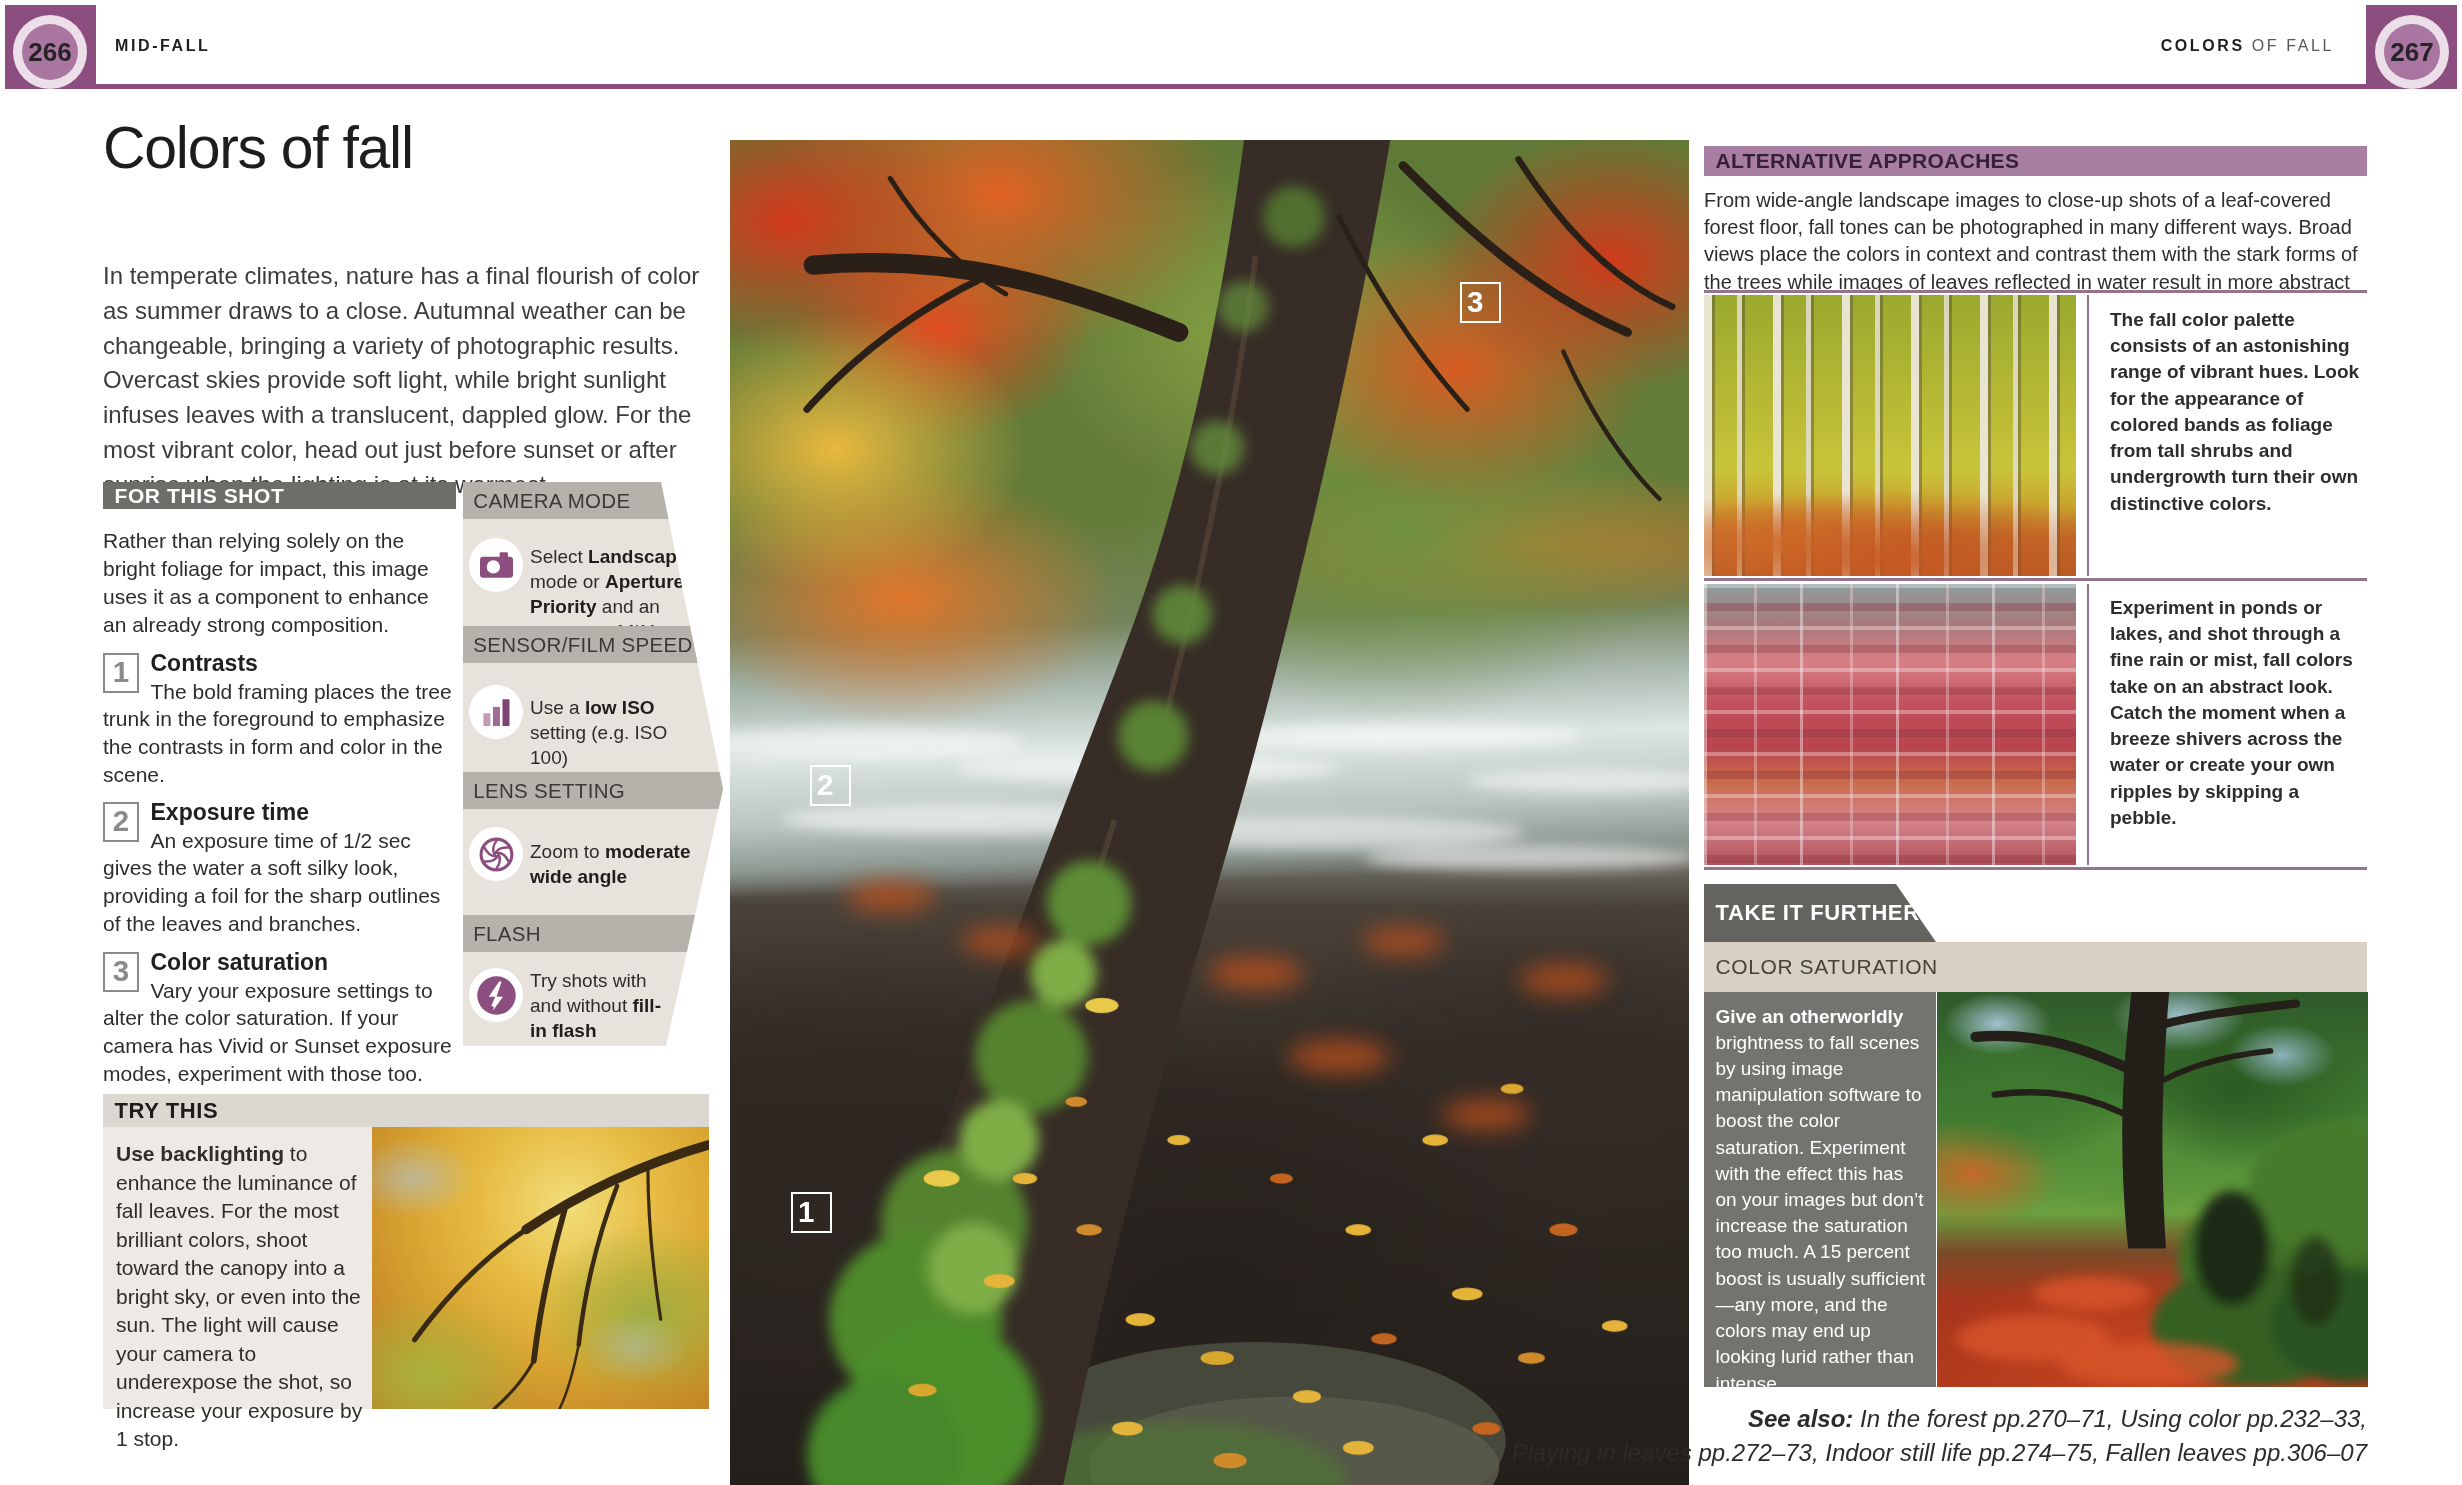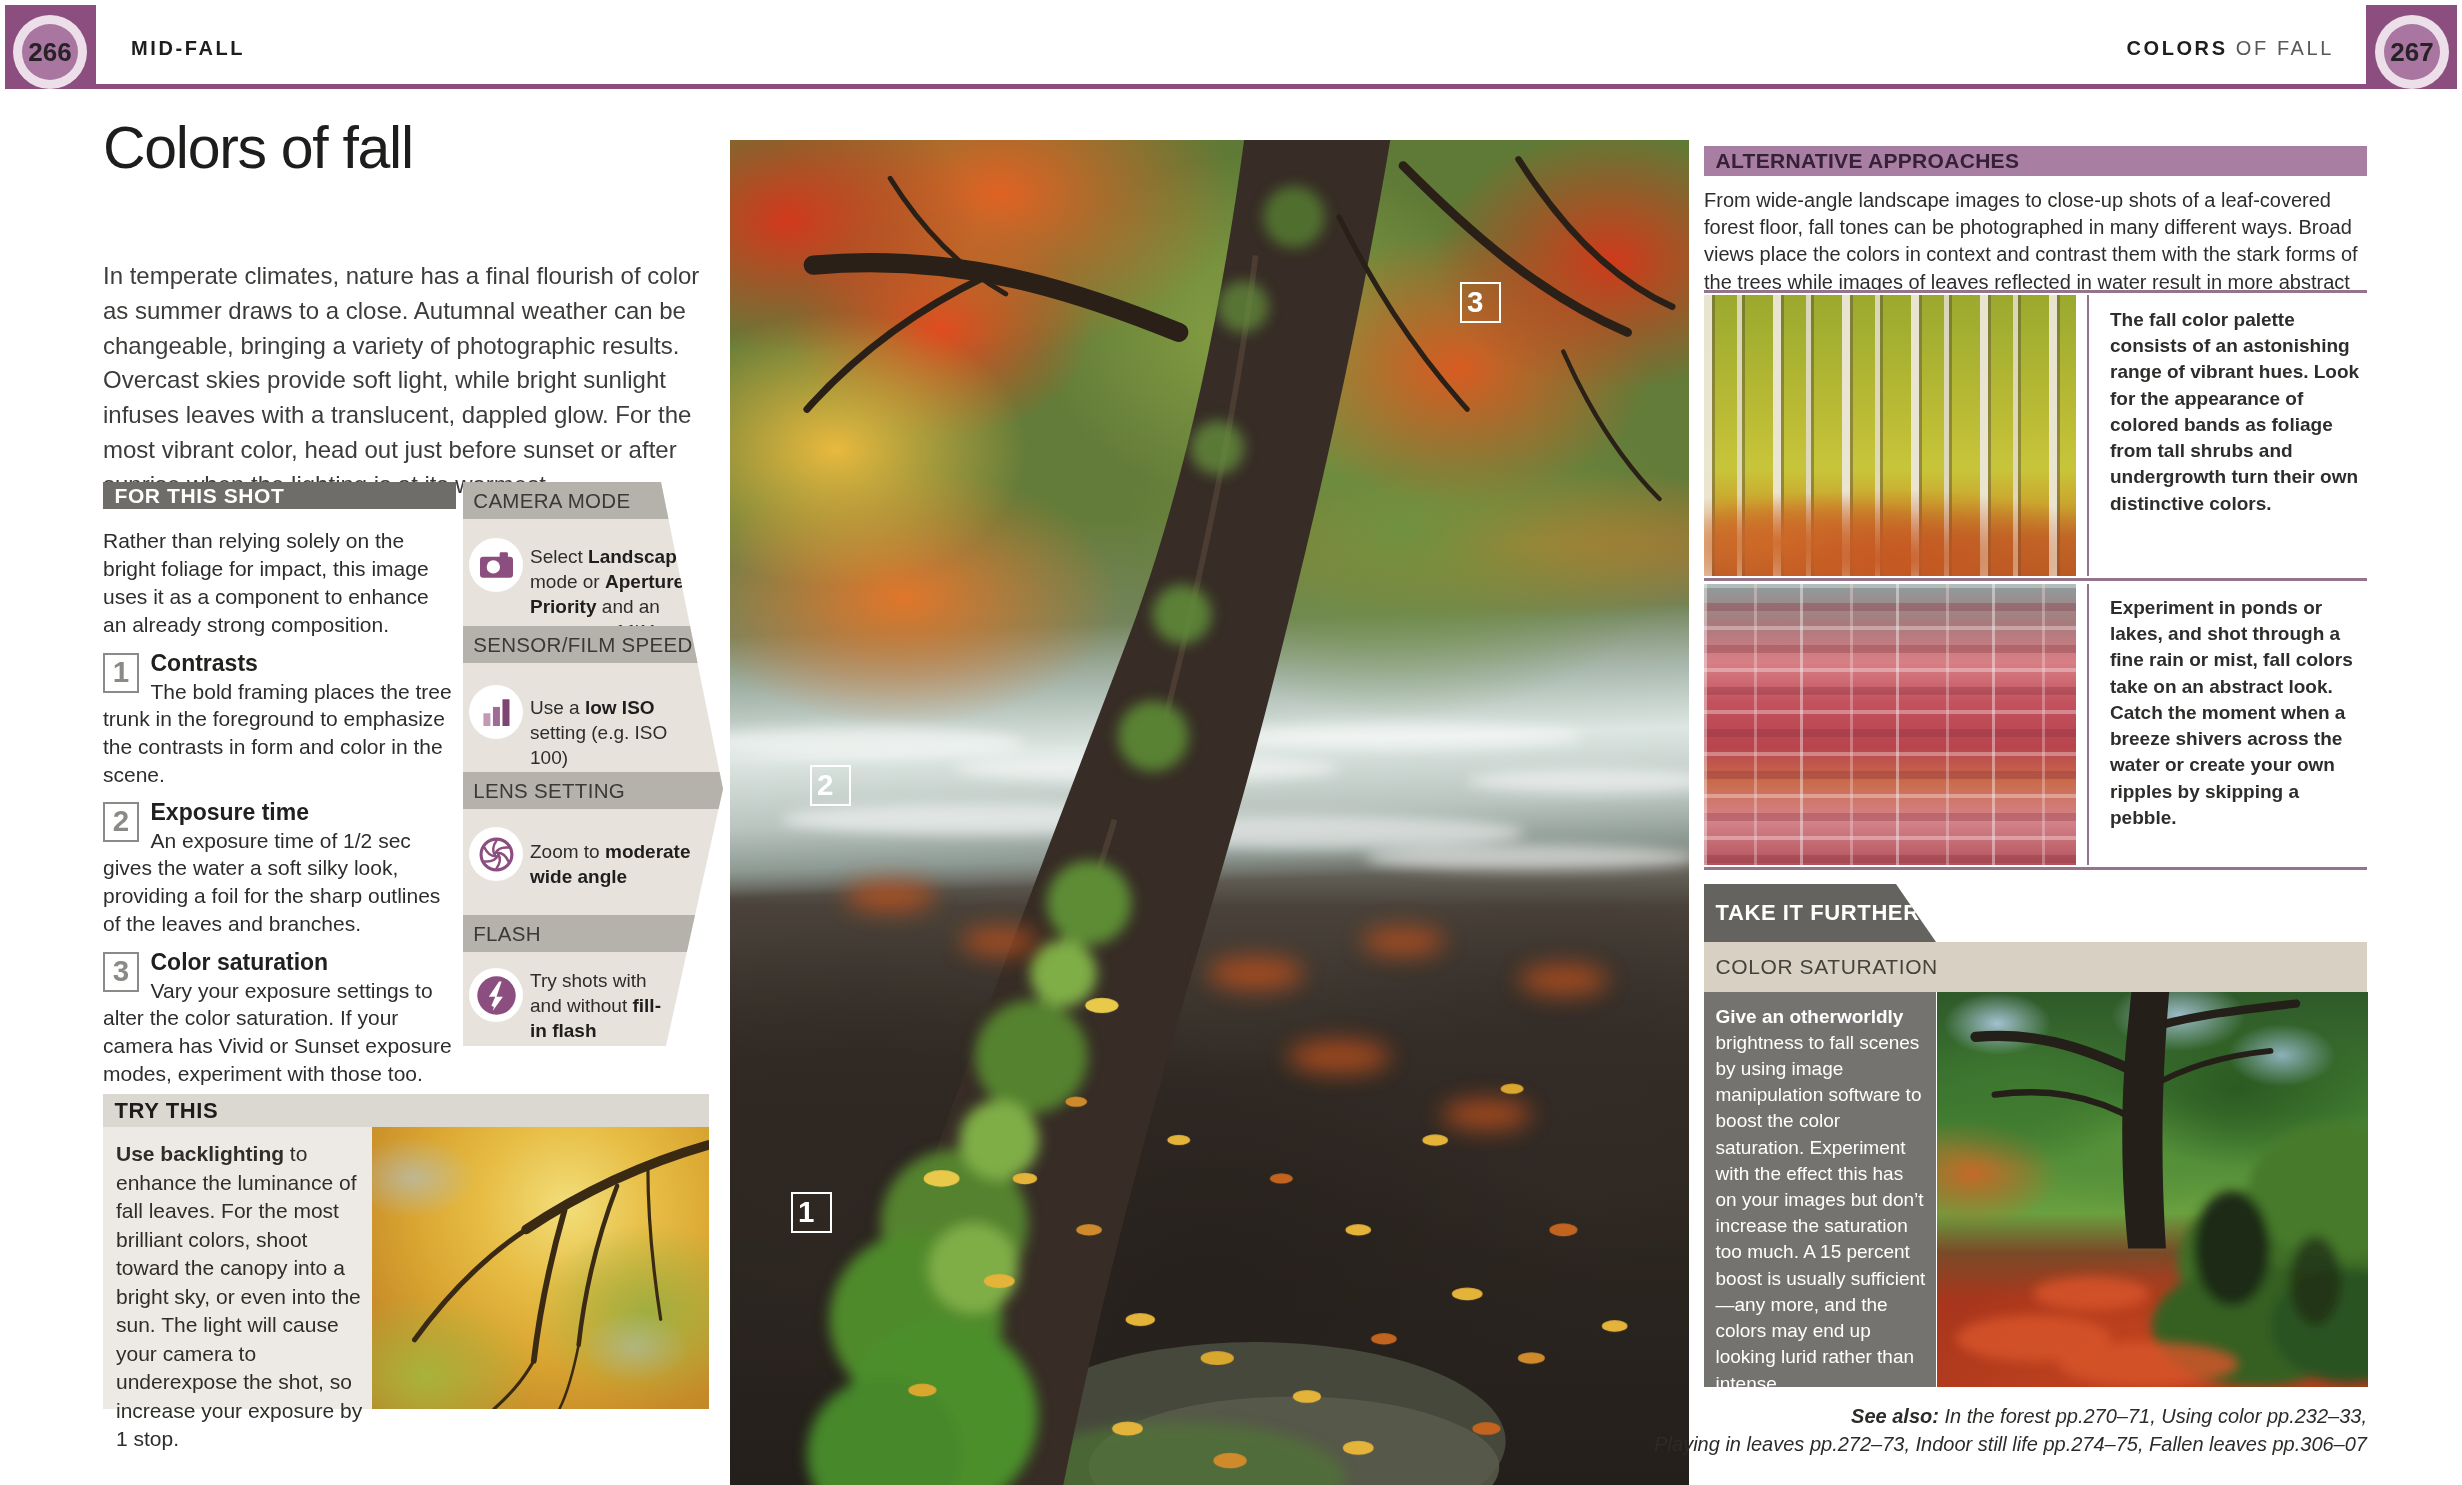--- a/index.html
+++ b/index.html
@@ -8,21 +8,21 @@
   .abs{position:absolute;}
 
   
   .top-rule{left:5.1px;top:84px;width:2452px;height:4.5px;background:#8c4e7f;}
   .corner-block{top:5.1px;width:91px;height:83px;background:#8c4e7f;}
   .page-circle{position:absolute;width:74px;height:74px;border-radius:50%;background:#ecdfe9;
                display:flex;align-items:center;justify-content:center;}
   .page-circle .inner{width:56px;height:56px;border-radius:50%;background:#a876a0;
                display:flex;align-items:center;justify-content:center;
                font-weight:bold;font-size:26px;color:#262226;}
-  .running-head{top:37px;font-size:20px;letter-spacing:2.6px;color:#1f1e1e;margin-left:16px;}
+  .running-head{top:37px;font-size:16px;letter-spacing:2.6px;color:#1f1e1e;}
   .rh-strong{font-weight:bold;}
   .rh-light{font-weight:normal;color:#5a5857;}
 
   
   .main-title{left:103px;top:114px;font-size:59px;letter-spacing:-1.3px;color:#1d1d1b;font-weight:400;}
   .intro{left:103px;top:259px;width:619px;font-size:24px;line-height:1.45;color:#3c3c3a;}
   .bar{display:flex;align-items:center;padding-left:11.5px;box-sizing:border-box;}
   .fts-bar{left:103px;top:482px;width:353px;height:27px;background:#6f6d6a;
            color:#ffffff;font-weight:bold;font-size:21px;letter-spacing:0.6px;}
   .fts-intro{left:103px;top:527px;width:349px;font-size:21px;line-height:1.34;}
@@ -103,21 +103,21 @@
      radial-gradient(ellipse 269px 128px at 50% 92%, #c2441f 0%, rgba(194,68,31,0) 80%),
      linear-gradient(180deg, #2f5a2a 0%, #3f7a30 30%, #57923a 46%, #6aa03f 56%, #7a4a28 66%, #a8361c 78%, #b23b1e 100%);}
   .photo-tif svg{position:absolute;left:0;top:0;}
   .photo-canopy{position:absolute;right:0;top:0;width:337px;height:282px;overflow:hidden;background:
      radial-gradient(ellipse 90px 58px at 12% 18%, rgba(168,198,228,0.55) 0%, rgba(168,198,228,0) 70%),
      radial-gradient(ellipse 77px 51px at 78% 78%, rgba(168,198,228,0.4) 0%, rgba(168,198,228,0) 70%),
      radial-gradient(ellipse 167px 128px at 82% 66%, #9fae3f 0%, rgba(159,174,63,0) 70%),
      radial-gradient(ellipse 154px 115px at 16% 88%, #a8b33c 0%, rgba(168,179,60,0) 70%),
      radial-gradient(circle at 58% 28%, #f2de7a 0%, #e7bd45 30%, #d9a531 55%, #c98e2a 76%, #b97f26 100%);}
   .see-also{right:95px;top:1402px;width:962px;text-align:right;font-style:italic;
-            font-size:20px;line-height:1.42;color:#2c2b29;}
+            font-size:24px;line-height:1.42;color:#2c2b29;}
   .see-also b{font-style:italic;}
 </style>
 </head>
 <body>
 
 <div class="spread">
 
   <div class="abs top-rule"></div>
 
   <div class="abs corner-block" style="left:5.1px;"></div>

